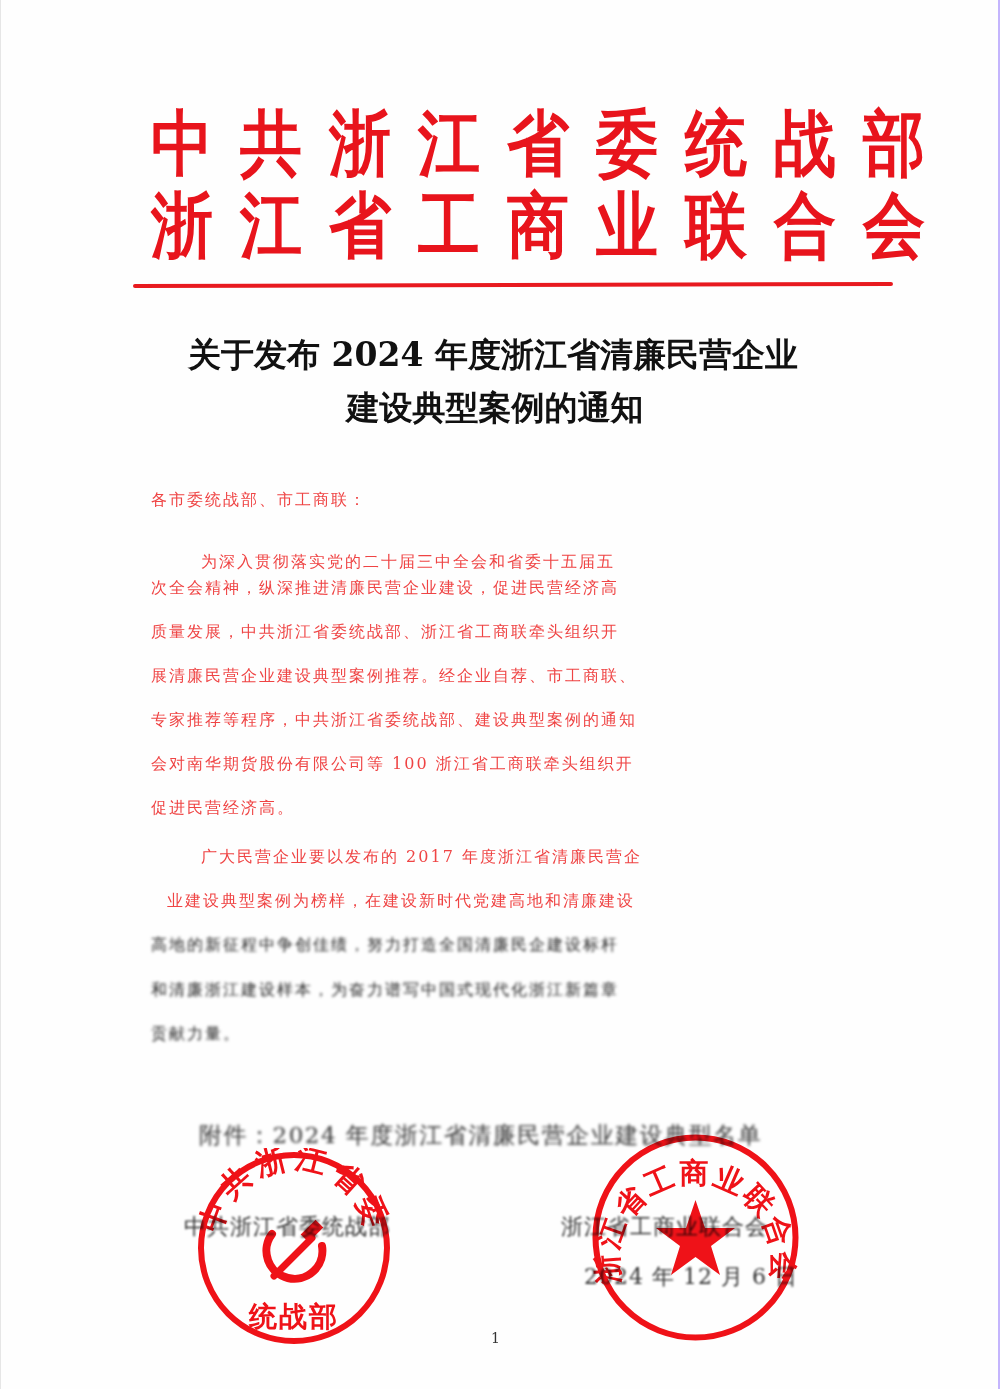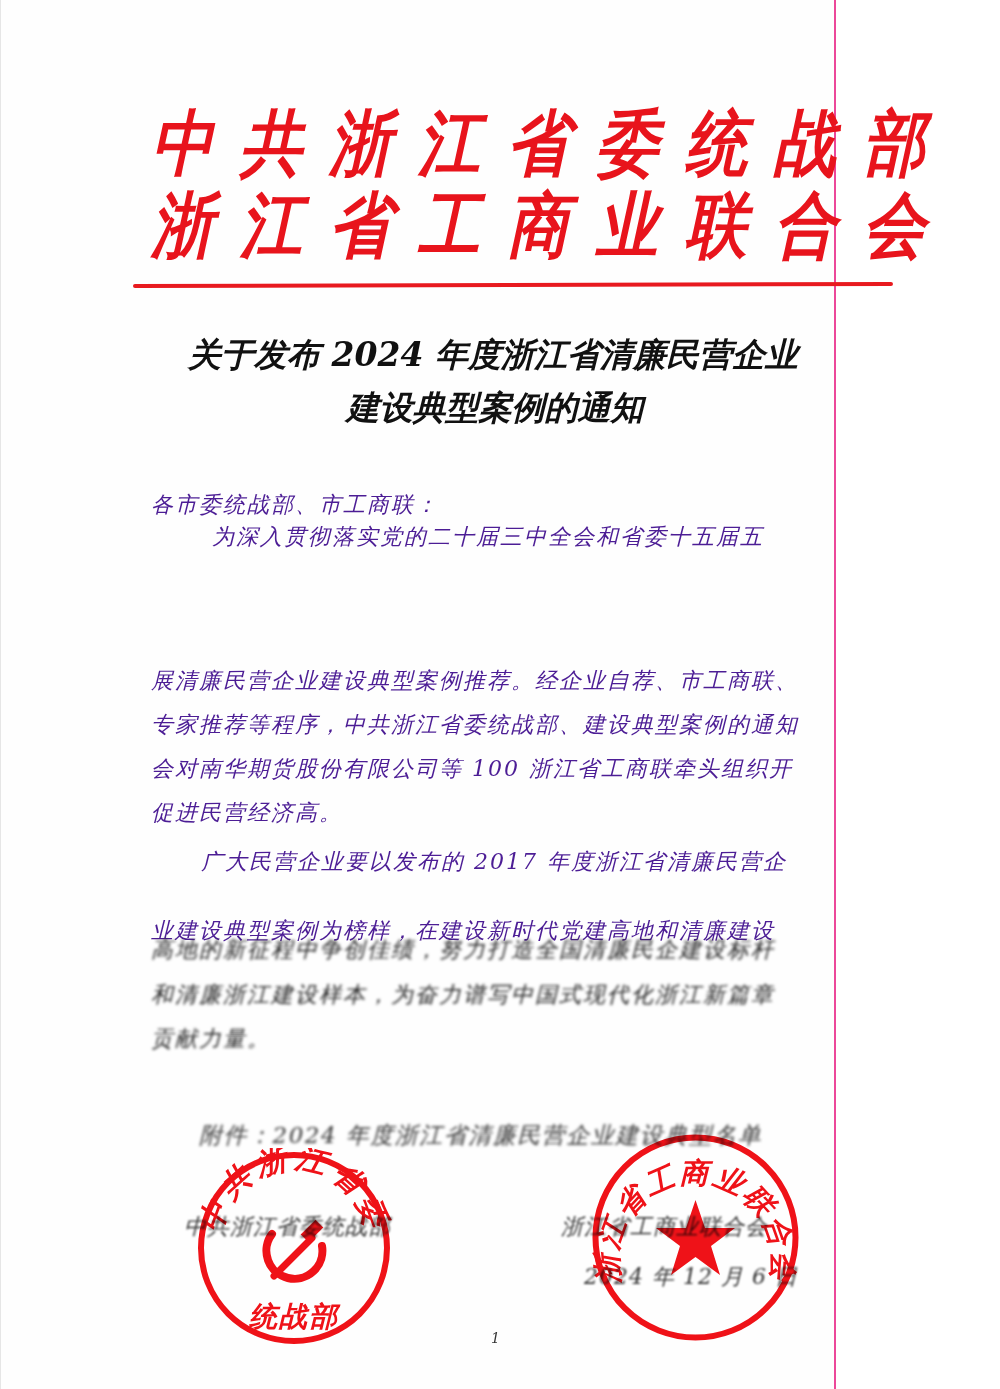--- a/index.html
+++ b/index.html
@@ -11,26 +11,25 @@
     width: 1000px;
     height: 1389px;
     position: relative;
     overflow: hidden;
     font-family: "DejaVu Serif", "Liberation Serif", serif;
     color: #111111;
   }
   .page {
     position: absolute;
     left: 0; top: 0;
-    width: 836px; height: 1389px;
+    width: 1000px; height: 1389px;
     background: #fefefe;
     border-left: 1px solid #e6e6e6;
-    border-right: 2px solid #ec4899;
+    border-right: 2px solid #c4b5fd;
     box-sizing: border-box;
-    font-style: italic;
   }
   .header-line {
     position: absolute;
     left: 150px;
     width: 700px;
     font-family: "DejaVu Serif", "Liberation Serif", serif;
     font-weight: bold;
     font-size: 62px;
     line-height: 70px;
     letter-spacing: 27px;
@@ -56,21 +55,21 @@
     text-align: center;
     font-family: "DejaVu Serif", "Liberation Serif", serif;
     font-weight: bold;
     font-size: 33px;
     line-height: 40px;
     white-space: nowrap;
     color: #111;
   }
   .title.t1 { top: 335px; left: -8px; }
   .title.t2 { top: 388px; left: -6px; }
-  .line { position: absolute; left: 150px; white-space: nowrap; font-size: 22px; letter-spacing: 2px; color: #4c1d95; }
+  .line { position: absolute; left: 150px; white-space: nowrap; font-size: 16px; letter-spacing: 2px; color: #ef4444; }
   .blurred { filter: blur(1.6px); color: #222; }
   .attachment {
     position: absolute;
     top: 1120px;
     left: 198px;
     font-size: 23px;
     letter-spacing: 1.5px;
     color: #333;
     filter: blur(1.4px);
     white-space: nowrap;
@@ -127,28 +126,30 @@
 
   <div class="header-line l1" style="color:#e8141c">中共浙江省委统战部</div>
   <div class="header-line l2" style="color:#e8141c">浙江省工商业联合会</div>
   <div class="red-rule" style="background:#e81a1f"></div>
 
   <div class="title t1">关于发布 2024 年度浙江省清廉民营企业</div>
   <div class="title t2">建设典型案例的通知</div>
 
   <div class="line" style="top:490px; left:150px;">各市委统战部、市工商联：</div>
 
-  <div class="line" style="top:522px; left:200px;margin-left:11px;">为深入贯彻落实党的二十届三中全会和省委十五届五</div>
+  <div class="line" style="top:552px; left:200px;">为深入贯彻落实党的二十届三中全会和省委十五届五</div>
+  <div class="line" style="top:578px;">次全会精神，纵深推进清廉民营企业建设，促进民营经济高</div>
+  <div class="line" style="top:622px;">质量发展，中共浙江省委统战部、浙江省工商联牵头组织开</div>
   <div class="line" style="top:666px;">展清廉民营企业建设典型案例推荐。经企业自荐、市工商联、</div>
   <div class="line" style="top:710px;">专家推荐等程序，中共浙江省委统战部、建设典型案例的通知</div>
   <div class="line" style="top:754px;">会对南华期货股份有限公司等 100 浙江省工商联牵头组织开</div>
   <div class="line" style="top:798px;">促进民营经济高。</div>
 
   <div class="line" style="top:847px; left:200px;">广大民营企业要以发布的 2017 年度浙江省清廉民营企</div>
-  <div class="line" style="top:916px;">业建设典型案例为榜样，在建设新时代党建高地和清廉建设</div>
+  <div class="line" style="top:891px;margin-left:16px;">业建设典型案例为榜样，在建设新时代党建高地和清廉建设</div>
   <div class="line blurred" style="top:935px;">高地的新征程中争创佳绩，努力打造全国清廉民企建设标杆</div>
   <div class="line blurred" style="top:980px;">和清廉浙江建设样本，为奋力谱写中国式现代化浙江新篇章</div>
   <div class="line blurred" style="top:1024px;">贡献力量。</div>
 
   <div class="attachment">附件：2024 年度浙江省清廉民营企业建设典型名单</div>
 
   <div class="sig-left">中共浙江省委统战部</div>
   <div class="sig-right">浙江省工商业联合会</div>
   <div class="sig-date">2024 年 12 月 6 日</div>
 

